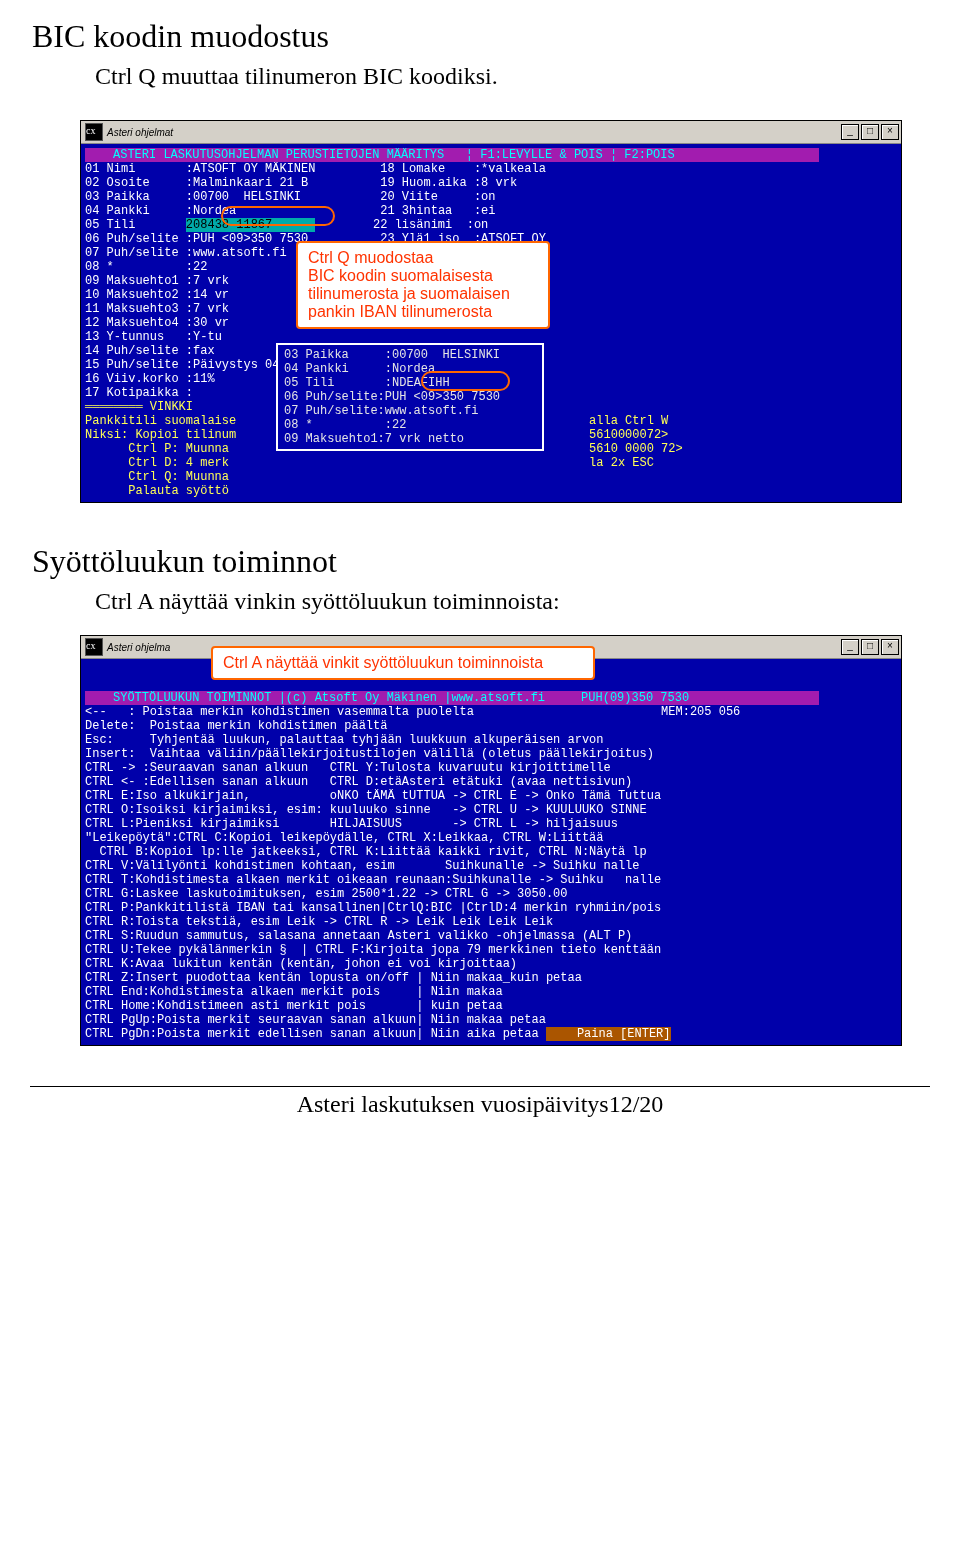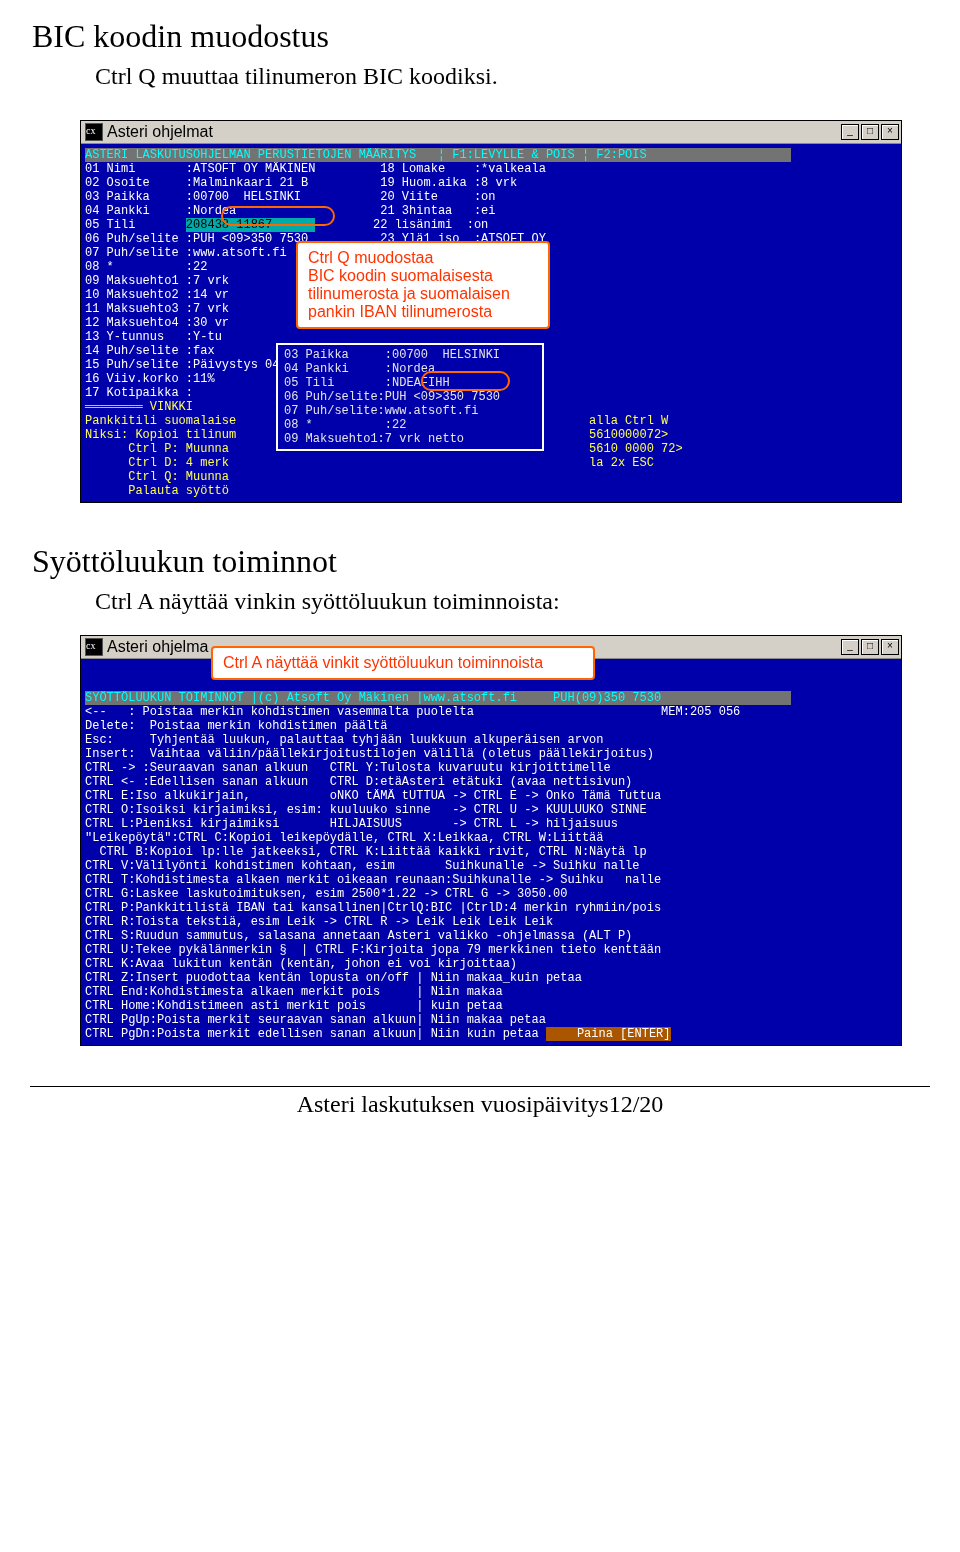--- a/index.html
+++ b/index.html
@@ -44,22 +44,23 @@
     margin: 0 4px;
     display: inline-block;
     border: 1px solid #555;
     font-size: 10px;
     color: #fff;
     text-align: left;
     line-height: 14px;
   }
   .titlebar .title {
     font-family: Arial, sans-serif;
-    font-size: 16px;
+    font-size: 10px;
     flex: 1;
+    font-style: italic;
   }
   .win-buttons {
     display: flex;
     gap: 2px;
     margin-right: 2px;
   }
   .win-btn {
     width: 16px;
     height: 14px;
     background: #d4d0c8;
@@ -73,21 +74,21 @@
   .term {
     background: #0000aa;
     padding: 4px;
     font-family: "Courier New", monospace;
     font-size: 12px;
     line-height: 14px;
     color: #00ffff;
     white-space: pre;
     position: relative;
   }
-  .term .hdr { color: #00ffff; background: #737373; }
+  .term .hdr { color: #00ffff; background: #a21caf; padding-left: 28px; }
   .term .w { color: #ffffff; }
   .term .y { color: #ffff55; }
   .term .hl { background: #00aaaa; color: #000; }
   .term .brown { background: #aa5500; color: #fff; padding-left: 31px; }
 
   .callout {
     position: absolute;
     background: #fff;
     border: 2px solid #ff6600;
     border-radius: 4px;
@@ -215,21 +216,21 @@
 <span class="w">CTRL G:Laskee laskutoimituksen, esim 2500*1.22 -&gt; CTRL G -&gt; 3050.00</span>
 <span class="w">CTRL P:Pankkitilistä IBAN tai kansallinen|CtrlQ:BIC |CtrlD:4 merkin ryhmiin/pois</span>
 <span class="w">CTRL R:Toista tekstiä, esim Leik -&gt; CTRL R -&gt; Leik Leik Leik Leik</span>
 <span class="w">CTRL S:Ruudun sammutus, salasana annetaan Asteri valikko -ohjelmassa (ALT P)</span>
 <span class="w">CTRL U:Tekee pykälänmerkin §  | CTRL F:Kirjoita jopa 79 merkkinen tieto kenttään</span>
 <span class="w">CTRL K:Avaa lukitun kentän (kentän, johon ei voi kirjoittaa)</span>
 <span class="w">CTRL Z:Insert puodottaa kentän lopusta on/off | Niin makaa_kuin petaa</span>
 <span class="w">CTRL End:Kohdistimesta alkaen merkit pois     | Niin makaa</span>
 <span class="w">CTRL Home:Kohdistimeen asti merkit pois       | kuin petaa</span>
 <span class="w">CTRL PgUp:Poista merkit seuraavan sanan alkuun| Niin makaa petaa</span>
-<span class="w">CTRL PgDn:Poista merkit edellisen sanan alkuun| Niin kuin petaa</span> <span class="brown">Paina [ENTER]</span>
+<span class="w">CTRL PgDn:Poista merkit edellisen sanan alkuun| Niin aika petaa</span> <span class="brown">Paina [ENTER]</span>
 </div>
   <div class="callout" style="left:130px; top:10px; width:360px;">Ctrl A näyttää vinkit syöttöluukun toiminnoista</div>
 </div>
 
 <div class="hr-footer">
   <span>Asteri laskutuksen vuosipäivitys</span>
   <span>12/20</span>
 </div>
 
 </body></html>

